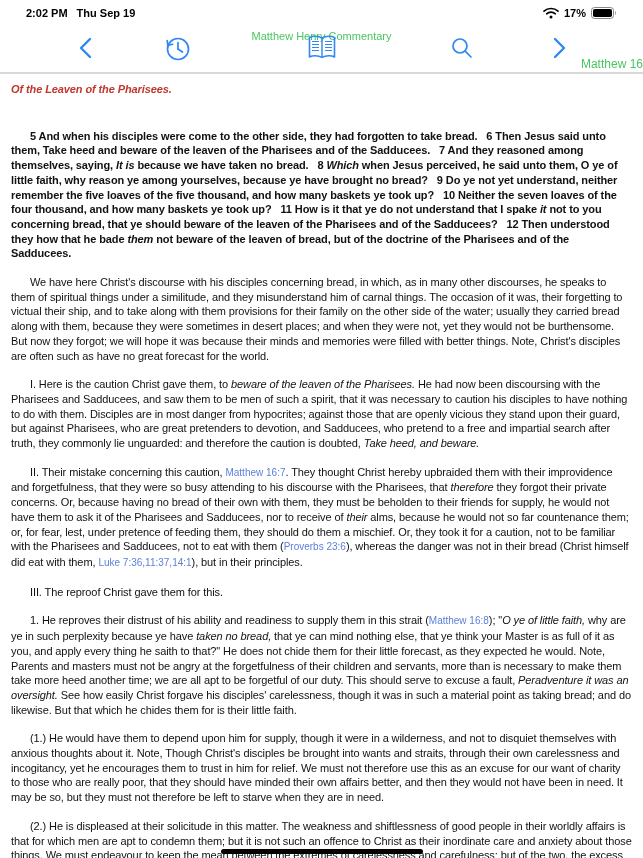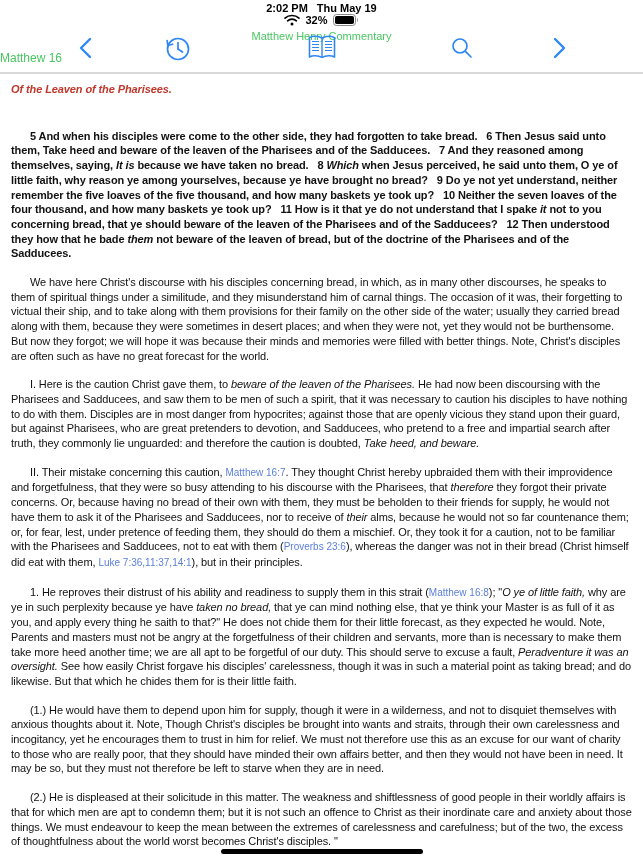--- a/index.html
+++ b/index.html
@@ -7,36 +7,36 @@
     width:643px;height:858px;position:relative;overflow:hidden;
     background:#fff;color:#111;
     font-family:"Liberation Sans","DejaVu Sans",sans-serif;
     -webkit-font-smoothing:antialiased;
   }
   
   .statusbar{
     position:absolute;top:0;left:0;right:0;height:24px;
     display:flex;justify-content:space-between;align-items:center;
     padding:2px 26px 0 26px;box-sizing:border-box;
-    font-size:11px;font-weight:700;color:#000;flex-direction:column;
+    font-size:11px;font-weight:700;color:#000;
   }
   .status-left{display:flex;gap:9px;align-items:center;}
   .status-right{display:flex;gap:5px;align-items:center;font-weight:600;}
   .wifi svg,.batt svg{display:block;}
   
   .app-title{
     position:absolute;top:30px;left:0;right:0;text-align:center;
     font-size:11px;font-weight:400;
   }
   .toolbar{position:absolute;top:33px;left:0;right:0;height:30px;}
   .tbtn{position:absolute;top:0;height:30px;display:flex;align-items:center;justify-content:center;
         background:none;border:none;padding:0;cursor:pointer;}
   .tbtn svg{display:block;}
   .chapter-title{
-    position:absolute;top:51px;left:0;right:0;text-align:left;
+    position:absolute;top:57px;left:0;right:0;text-align:right;
     font-size:12px;font-weight:400;
   }
   .divider{position:absolute;top:72px;left:0;right:0;height:2px;background:#d9d9d9;}
   
   .content{
     position:absolute;top:74px;left:0;right:0;bottom:0;
     padding:8px 11px 0 11px;box-sizing:border-box;overflow:hidden;
     font-size:11px;line-height:14.7px;letter-spacing:-0.1px;
   }
   .para{margin:14px 0 0 0;text-indent:19px;}
@@ -49,31 +49,31 @@
     position:absolute;bottom:4px;left:50%;transform:translateX(-50%);
     width:202px;height:5px;border-radius:3px;background:#000;
   }
 </style>
 </head>
 <body>
 
 <div class="statusbar">
   <div class="status-left">
     <span>2:02 PM</span>
-    <span>Thu May 19</span>
+    <span>Thu Sep 19</span>
   </div>
   <div class="status-right">
     <span class="wifi">
       <svg width="16" height="12" viewBox="0 0 16 12">
         <path d="M1 4.2 C4.8 0.6 11.2 0.6 15 4.2" fill="none" stroke="#000" stroke-width="1.6" stroke-linecap="round"></path>
         <path d="M3.6 6.8 C6.1 4.5 9.9 4.5 12.4 6.8" fill="none" stroke="#000" stroke-width="1.6" stroke-linecap="round"></path>
         <circle cx="8" cy="10" r="1.5" fill="#000"></circle>
       </svg>
     </span>
-    <span>32%</span>
+    <span>17%</span>
     <span class="batt">
       <svg width="26" height="12" viewBox="0 0 26 12">
         <rect x="0.5" y="0.5" width="22" height="11" rx="3" fill="none" stroke="#888" stroke-width="1"></rect>
         <rect x="2" y="2" width="19" height="8" rx="1.8" fill="#000"></rect>
         <path d="M24 4 C25.2 4.6 25.2 7.4 24 8 Z" fill="#888"></path>
       </svg>
     </span>
   </div>
 </div>
 
@@ -134,18 +134,19 @@
 
 <div class="chapter-title" style="color: rgb(73, 198, 97);">Matthew 16</div>
 <div class="divider"></div>
 
 <div class="content">
     <p class="para heading" style="color: rgb(192, 55, 43);"><span>Of the Leaven of the Pharisees.</span></p>
     <p class="para verse"><span>5 And when his disciples were come to the other side, they had forgotten to take bread.   6 Then Jesus said unto them, Take heed and beware of the leaven of the Pharisees and of the Sadducees.   7 And they reasoned among themselves, saying, </span><span class="it">It is</span><span> because we have taken no bread.   8 </span><span class="it">Which</span><span> when Jesus perceived, he said unto them, O ye of little faith, why reason ye among yourselves, because ye have brought no bread?   9 Do ye not yet understand, neither remember the five loaves of the five thousand, and how many baskets ye took up?   10 Neither the seven loaves of the four thousand, and how many baskets ye took up?   11 How is it that ye do not understand that I spake </span><span class="it">it</span><span> not to you concerning bread, that ye should beware of the leaven of the Pharisees and of the Sadducees?   12 Then understood they how that he bade </span><span class="it">them</span><span> not beware of the leaven of bread, but of the doctrine of the Pharisees and of the Sadducees.</span></p>
     <p class="para body"><span>We have here Christ's discourse with his disciples concerning bread, in which, as in many other discourses, he speaks to them of spiritual things under a similitude, and they misunderstand him of carnal things. The occasion of it was, their forgetting to victual their ship, and to take along with them provisions for their family on the other side of the water; usually they carried bread along with them, because they were sometimes in desert places; and when they were not, yet they would not be burthensome. But now they forgot; we will hope it was because their minds and memories were filled with better things. Note, Christ's disciples are often such as have no great forecast for the world.</span></p>
     <p class="para body"><span>I. Here is the caution Christ gave them, to </span><span class="it">beware of the leaven of the Pharisees.</span><span> He had now been discoursing with the Pharisees and Sadducees, and saw them to be men of such a spirit, that it was necessary to caution his disciples to have nothing to do with them. Disciples are in most danger from hypocrites; against those that are openly vicious they stand upon their guard, but against Pharisees, who are great pretenders to devotion, and Sadducees, who pretend to a free and impartial search after truth, they commonly lie unguarded: and therefore the caution is doubted, </span><span class="it">Take heed, and beware.</span></p>
     <p class="para body"><span>II. Their mistake concerning this caution, </span><a class="ref" href="#" style="color: rgb(91, 127, 217);">Matthew 16:7</a><span>. They thought Christ hereby upbraided them with their improvidence and forgetfulness, that they were so busy attending to his discourse with the Pharisees, that </span><span class="it">therefore</span><span> they forgot their private concerns. Or, because having no bread of their own with them, they must be beholden to their friends for supply, he would not have them to ask it of the Pharisees and Sadducees, nor to receive of </span><span class="it">their</span><span> alms, because he would not so far countenance them; or, for fear, lest, under pretence of feeding them, they should do them a mischief. Or, they took it for a caution, not to be familiar with the Pharisees and Sadducees, not to eat with them (</span><a class="ref" href="#" style="color: rgb(91, 127, 217);">Proverbs 23:6</a><span>), whereas the danger was not in their bread (Christ himself did eat with them, </span><a class="ref" href="#" style="color: rgb(91, 127, 217);">Luke 7:36,11:37,14:1</a><span>), but in their principles.</span></p>
+    <p class="para body"><span>III. The reproof Christ gave them for this.</span></p>
     <p class="para body"><span>1. He reproves their distrust of his ability and readiness to supply them in this strait (</span><a class="ref" href="#" style="color: rgb(91, 127, 217);">Matthew 16:8</a><span>); "</span><span class="it">O ye of little faith,</span><span> why are ye in such perplexity because ye have </span><span class="it">taken no bread,</span><span> that ye can mind nothing else, that ye think your Master is as full of it as you, and apply every thing he saith to that?" He does not chide them for their little forecast, as they expected he would. Note, Parents and masters must not be angry at the forgetfulness of their children and servants, more than is necessary to make them take more heed another time; we are all apt to be forgetful of our duty. This should serve to excuse a fault, </span><span class="it">Peradventure it was an oversight.</span><span> See how easily Christ forgave his disciples' carelessness, though it was in such a material point as taking bread; and do likewise. But that which he chides them for is their little faith.</span></p>
     <p class="para body"><span>(1.) He would have them to depend upon him for supply, though it were in a wilderness, and not to disquiet themselves with anxious thoughts about it. Note, Though Christ's disciples be brought into wants and straits, through their own carelessness and incogitancy, yet he encourages them to trust in him for relief. We must not therefore use this as an excuse for our want of charity to those who are really poor, that they should have minded their own affairs better, and then they would not have been in need. It may be so, but they must not therefore be left to starve when they are in need.</span></p>
     <p class="para body"><span>(2.) He is displeased at their solicitude in this matter. The weakness and shiftlessness of good people in their worldly affairs is that for which men are apt to condemn them; but it is not such an offence to Christ as their inordinate care and anxiety about those things. We must endeavour to keep the mean between the extremes of carelessness and carefulness; but of the two, the excess of thoughtfulness about the world worst becomes Christ's disciples. "</span></p>
   </div>
 
 <div class="home-indicator"></div>
 
 </body></html>

